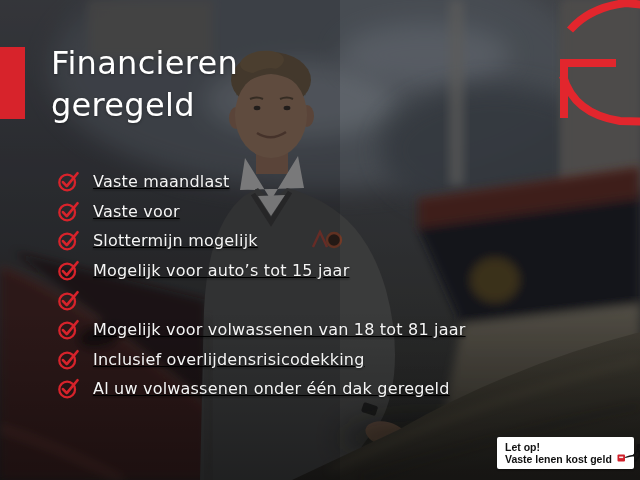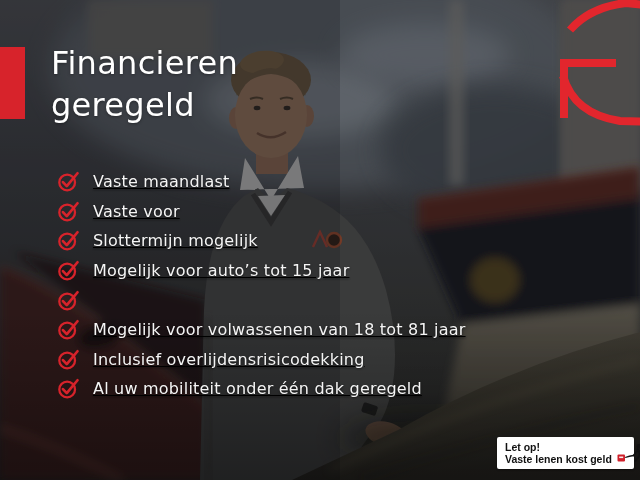--- a/index.html
+++ b/index.html
@@ -209,21 +209,21 @@
         <span class="feature-text">Inclusief overlijdensrisicodekking</span>
       </li>
 
       <li class="feature">
         <span class="check">
           <svg width="23" height="23" viewBox="0 0 24 24">
             <circle cx="10.6" cy="13" r="8.2" fill="none" stroke="#d7232b" stroke-width="2.4"></circle>
             <path d="M6.2 12.6 L10.2 16.8 L21.4 3.4" fill="none" stroke="#d7232b" stroke-width="2.8" stroke-linecap="round" stroke-linejoin="round"></path>
           </svg>
         </span>
-        <span class="feature-text">Al uw mobiliteit onder één dak geregeld</span>
+        <span class="feature-text">Al uw volwassenen onder één dak geregeld</span>
       </li>
     </ul>
 
   <div class="logo">
     <svg width="112" height="140" viewBox="0 0 112 140">
       <g stroke="#e2262d" stroke-width="8" fill="none">
         <path d="M42 30 Q62 7 98 3 L128 6"></path>
         <path d="M35 76 Q46 114 92 121 L128 122"></path>
         <path d="M32 63 L88 63"></path>
         <path d="M36 59 L36 118"></path>

